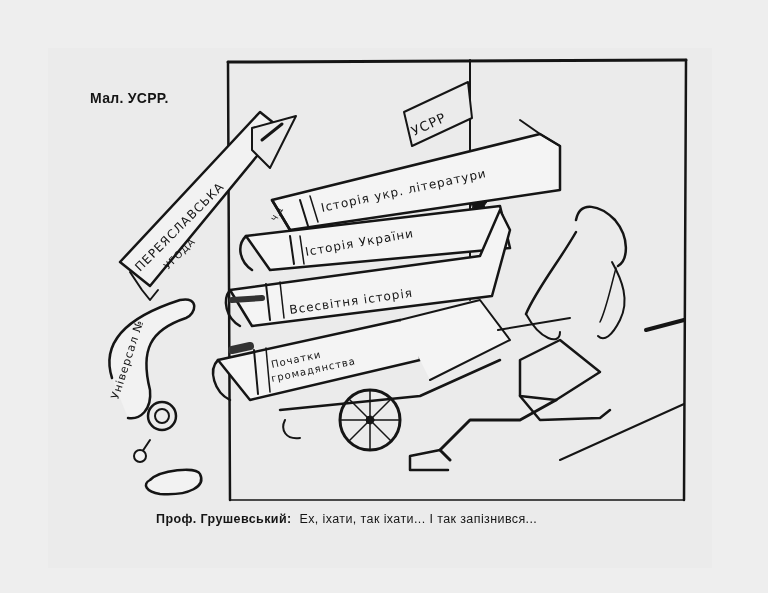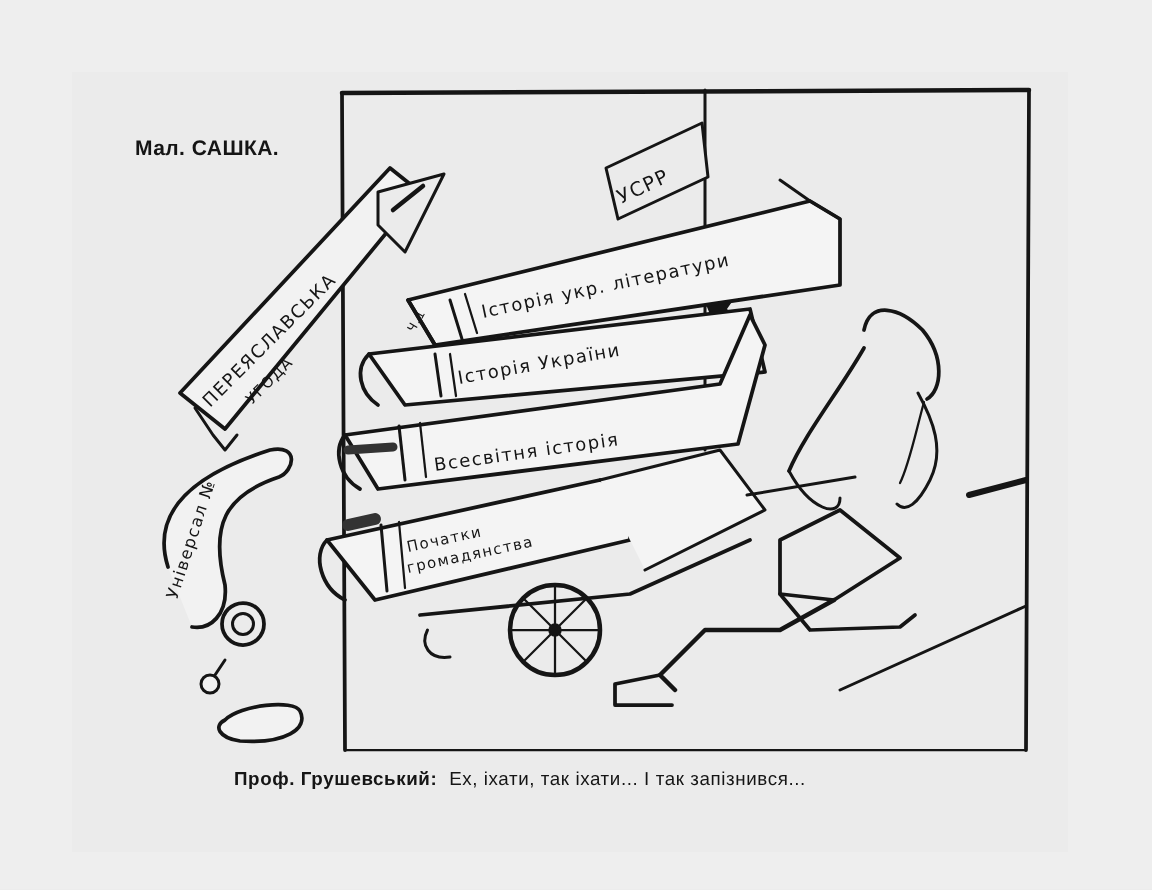--- a/index.html
+++ b/index.html
@@ -33,21 +33,21 @@
   .hand {
     font-family: "DejaVu Sans", sans-serif;
     font-size: 12px; fill: #151515; letter-spacing: 1px;
   }
 </style>
 </head>
 <body>
 
 <div class="paper"></div>
 
-<div class="caption-top">Мал. САШКА.</div>
+<div class="caption-top">Мал. УСРР.</div>
 
 <svg class="art" width="768" height="593" viewBox="0 0 768 593">
   <g stroke="#151515" fill="none" stroke-linecap="round" stroke-linejoin="round">
 
     <g>
       <path d="M228 62 L686 60" stroke-width="3"></path>
       <path d="M228 62 L230 500" stroke-width="2.5"></path>
       <path d="M686 60 L684 500" stroke-width="2.5"></path>
       <path d="M230 500 L684 500" stroke-width="1.5"></path>
     </g>

